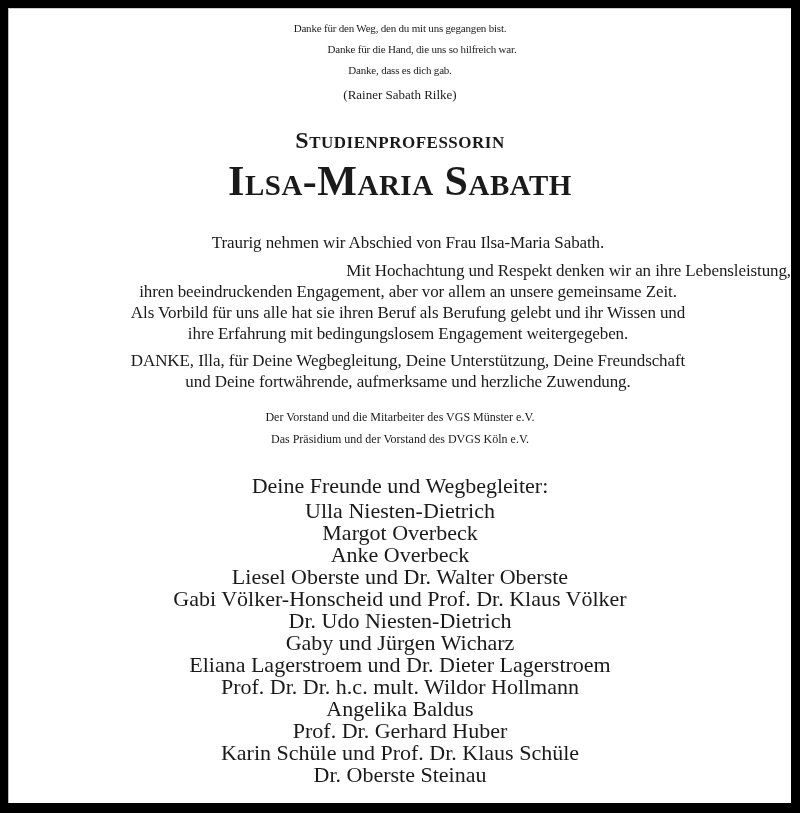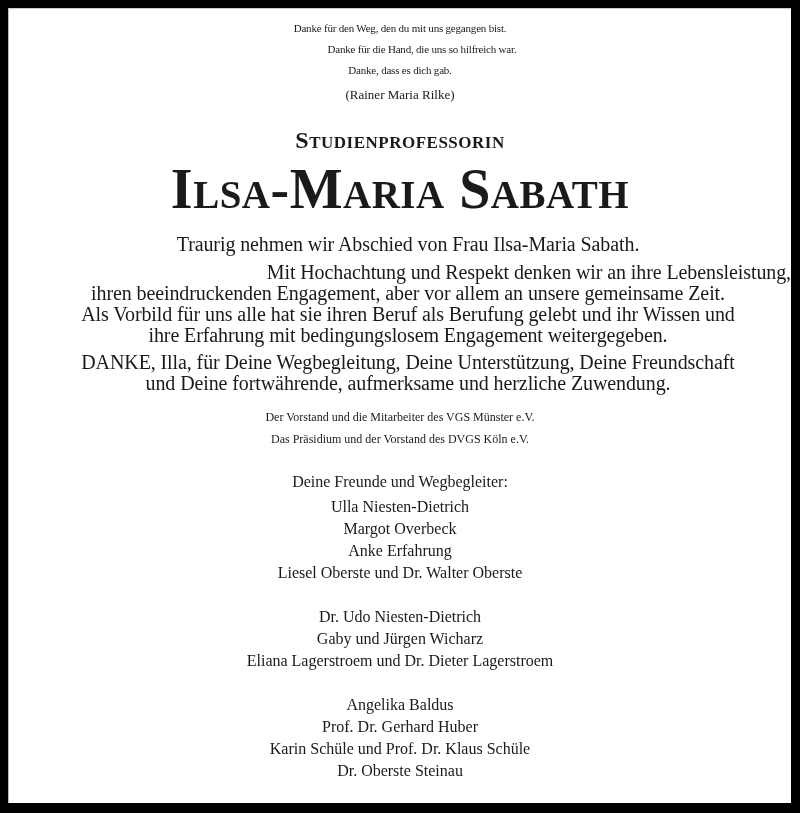--- a/index.html
+++ b/index.html
@@ -29,37 +29,37 @@
     .poem { font-size: 11px; letter-spacing: -0.2px; }
     .poem-author { font-size: 13px; }
     .title-role {
       font-weight: bold;
       font-size: 24px;
       font-variant: small-caps;
       letter-spacing: 0.5px;
     }
     .title-name {
       font-weight: bold;
-      font-size: 56px;
+      font-size: 42px;
       font-variant: small-caps;
       letter-spacing: 0.5px;
     }
-    .body-text { font-size: 20px; letter-spacing: -0.1px; padding-left: 16px; }
+    .body-text { font-size: 17px; letter-spacing: -0.1px; padding-left: 16px; }
     .org { font-size: 12px; }
-    .names { font-size: 16px; }
+    .names { font-size: 22px; }
   </style>
 </head>
 <body>
 
 <div class="page">
 
   <div class="line poem" style="top:13px;">Danke für den Weg, den du mit uns gegangen bist.</div>
   <div class="line poem" style="top:34px;padding-left:44px;">Danke für die Hand, die uns so hilfreich war.</div>
   <div class="line poem" style="top:55px;">Danke, dass es dich gab.</div>
-  <div class="line poem-author" style="top:78px;">(Rainer Maria Rilke)</div>
+  <div class="line poem-author" style="top:78px;">(Rainer Sabath Rilke)</div>
 
   <div class="line title-role" style="top:118px;">Studienprofessorin</div>
   <div class="line title-name" style="top:148px;">Ilsa-Maria Sabath</div>
 
   <div class="line body-text" style="top:224px;">Traurig nehmen wir Abschied von Frau Ilsa-Maria Sabath.</div>
 
   <div class="line body-text" style="top:252px;text-align:right;">Mit Hochachtung und Respekt denken wir an ihre Lebensleistung,</div>
   <div class="line body-text" style="top:273px;">ihren beeindruckenden Engagement, aber vor allem an unsere gemeinsame Zeit.</div>
   <div class="line body-text" style="top:294px;">Als Vorbild für uns alle hat sie ihren Beruf als Berufung gelebt und ihr Wissen und</div>
   <div class="line body-text" style="top:315px;">ihre Erfahrung mit bedingungslosem Engagement weitergegeben.</div>
@@ -67,23 +67,25 @@
   <div class="line body-text" style="top:342px;">DANKE, Illa, für Deine Wegbegleitung, Deine Unterstützung, Deine Freundschaft</div>
   <div class="line body-text" style="top:363px;">und Deine fortwährende, aufmerksame und herzliche Zuwendung.</div>
 
   <div class="line org" style="top:401px;">Der Vorstand und die Mitarbeiter des VGS Münster e.V.</div>
   <div class="line org" style="top:423px;text-align:center;">Das Präsidium und der Vorstand des DVGS Köln e.V.</div>
 
   <div class="line names" style="top:464px;">Deine Freunde und Wegbegleiter:</div>
 
   <div class="line names" style="top:489px;">Ulla Niesten-Dietrich</div>
   <div class="line names" style="top:511px;">Margot Overbeck</div>
-  <div class="line names" style="top:533px;">Anke Erfahrung</div>
+  <div class="line names" style="top:533px;">Anke Overbeck</div>
   <div class="line names" style="top:555px;">Liesel Oberste und Dr. Walter Oberste</div>
+  <div class="line names" style="top:577px;">Gabi Völker-Honscheid und Prof. Dr. Klaus Völker</div>
   <div class="line names" style="top:599px;">Dr. Udo Niesten-Dietrich</div>
   <div class="line names" style="top:621px;">Gaby und Jürgen Wicharz</div>
   <div class="line names" style="top:643px;">Eliana Lagerstroem und Dr. Dieter Lagerstroem</div>
+  <div class="line names" style="top:665px;">Prof. Dr. Dr. h.c. mult. Wildor Hollmann</div>
   <div class="line names" style="top:687px;">Angelika Baldus</div>
   <div class="line names" style="top:709px;">Prof. Dr. Gerhard Huber</div>
   <div class="line names" style="top:731px;">Karin Schüle und Prof. Dr. Klaus Schüle</div>
   <div class="line names" style="top:753px;">Dr. Oberste Steinau</div>
 
 </div>
 
 </body></html>

